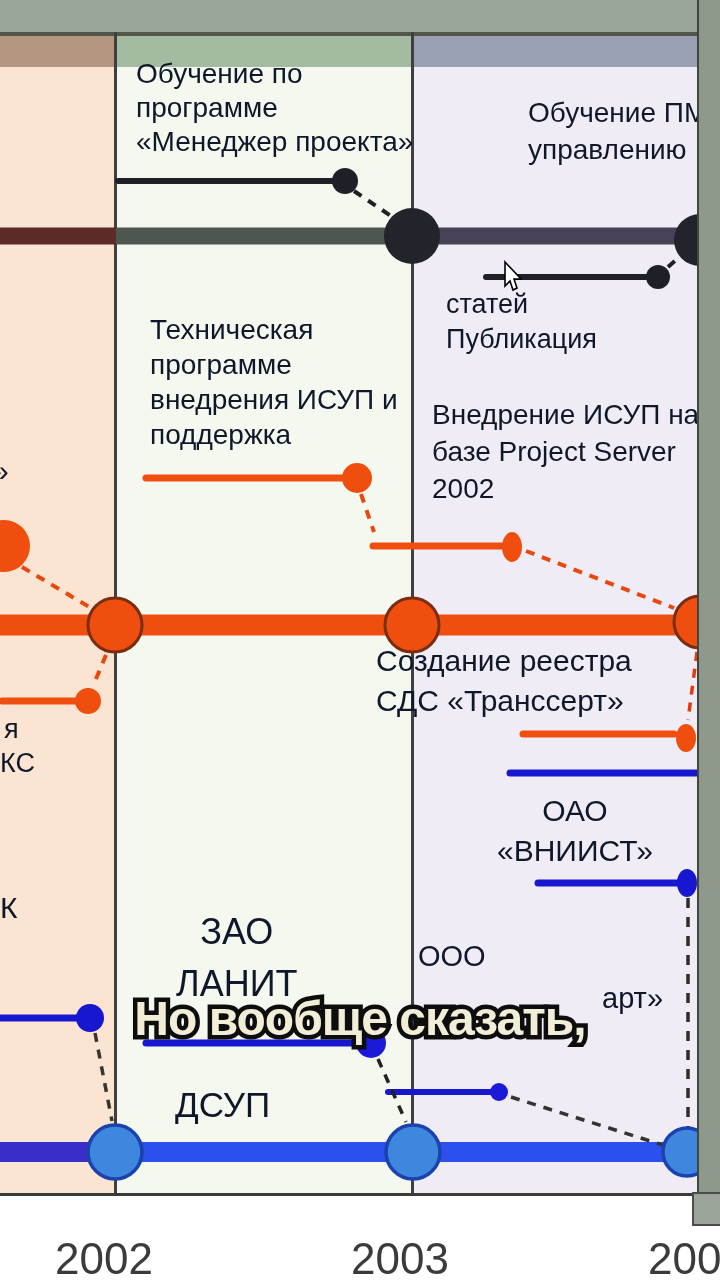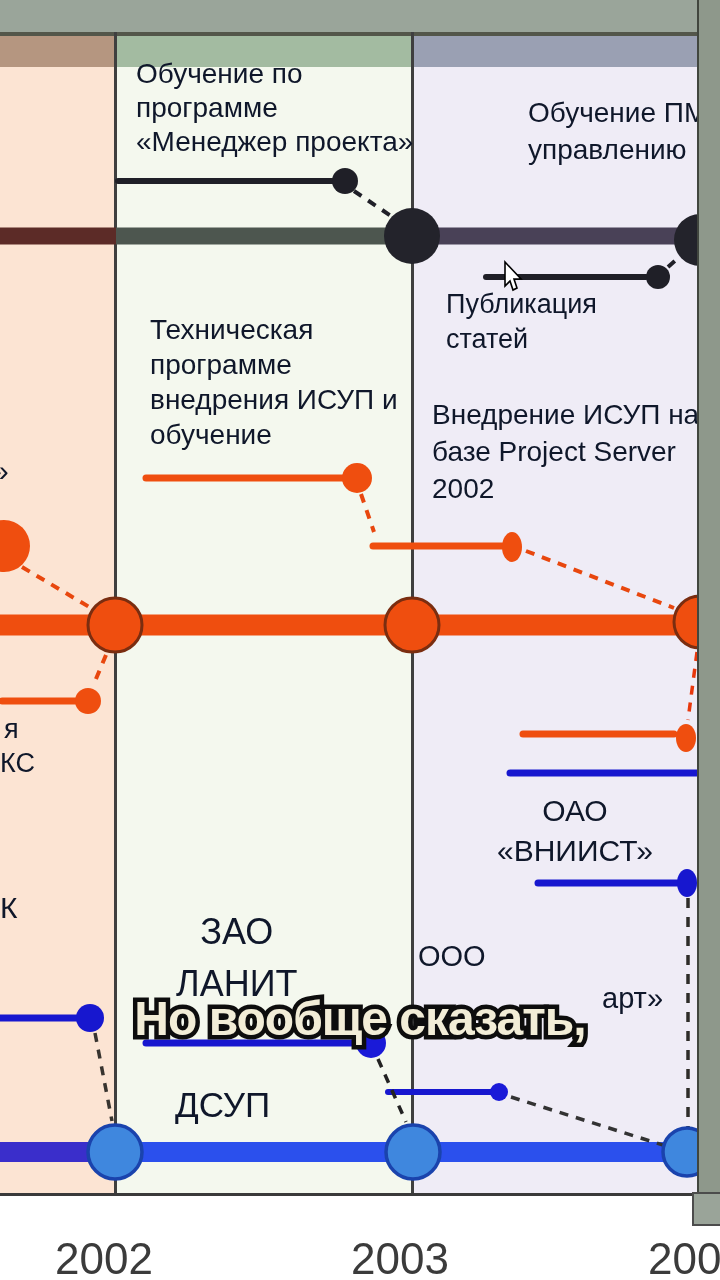--- a/index.html
+++ b/index.html
@@ -131,33 +131,37 @@
 <div class="label" style="left: 136px; top: 57px; font-size: 28px; line-height: 34px;">
       <div>Обучение по</div>
       <div>программе</div>
       <div>«Менеджер проекта»</div>
     </div>
     <div class="label" style="left: 528px; top: 84px; font-size: 28px; line-height: 37px; margin-top: 10px;">
       <div>Обучение ПМ</div>
       <div>управлению</div>
     </div>
     <div class="label" style="left: 446px; top: 287px; font-size: 27px; line-height: 35px;">
+      <div>статей</div>
       <div>Публикация</div>
-      <div>статей</div>
     </div>
     <div class="label" style="left: 150px; top: 312px; font-size: 28px; line-height: 35px;">
       <div>Техническая</div>
       <div>программе</div>
       <div>внедрения ИСУП и</div>
-      <div>обучение</div>
+      <div>поддержка</div>
     </div>
     <div class="label" style="left: 432px; top: 396px; font-size: 28px; line-height: 37px;">
       <div>Внедрение ИСУП на</div>
       <div>базе Project Server</div>
       <div>2002</div>
+    </div>
+    <div class="label" style="left: 376px; top: 641px; font-size: 30px; line-height: 40px;">
+      <div>Создание реестра</div>
+      <div>СДС «Транссерт»</div>
     </div>
     <div class="label" style="left: 497px; top: 791px; font-size: 30px; line-height: 40px; text-align: center;">
       <div>ОАО</div>
       <div>«ВНИИСТ»</div>
     </div>
     <div class="label" style="left: 176px; top: 906px; font-size: 36px; line-height: 52px; text-align: center;">
       <div>ЗАО</div>
       <div>ЛАНИТ</div>
     </div>
     <div class="label" style="left: 418px; top: 936px; font-size: 29px; line-height: 40px;">

